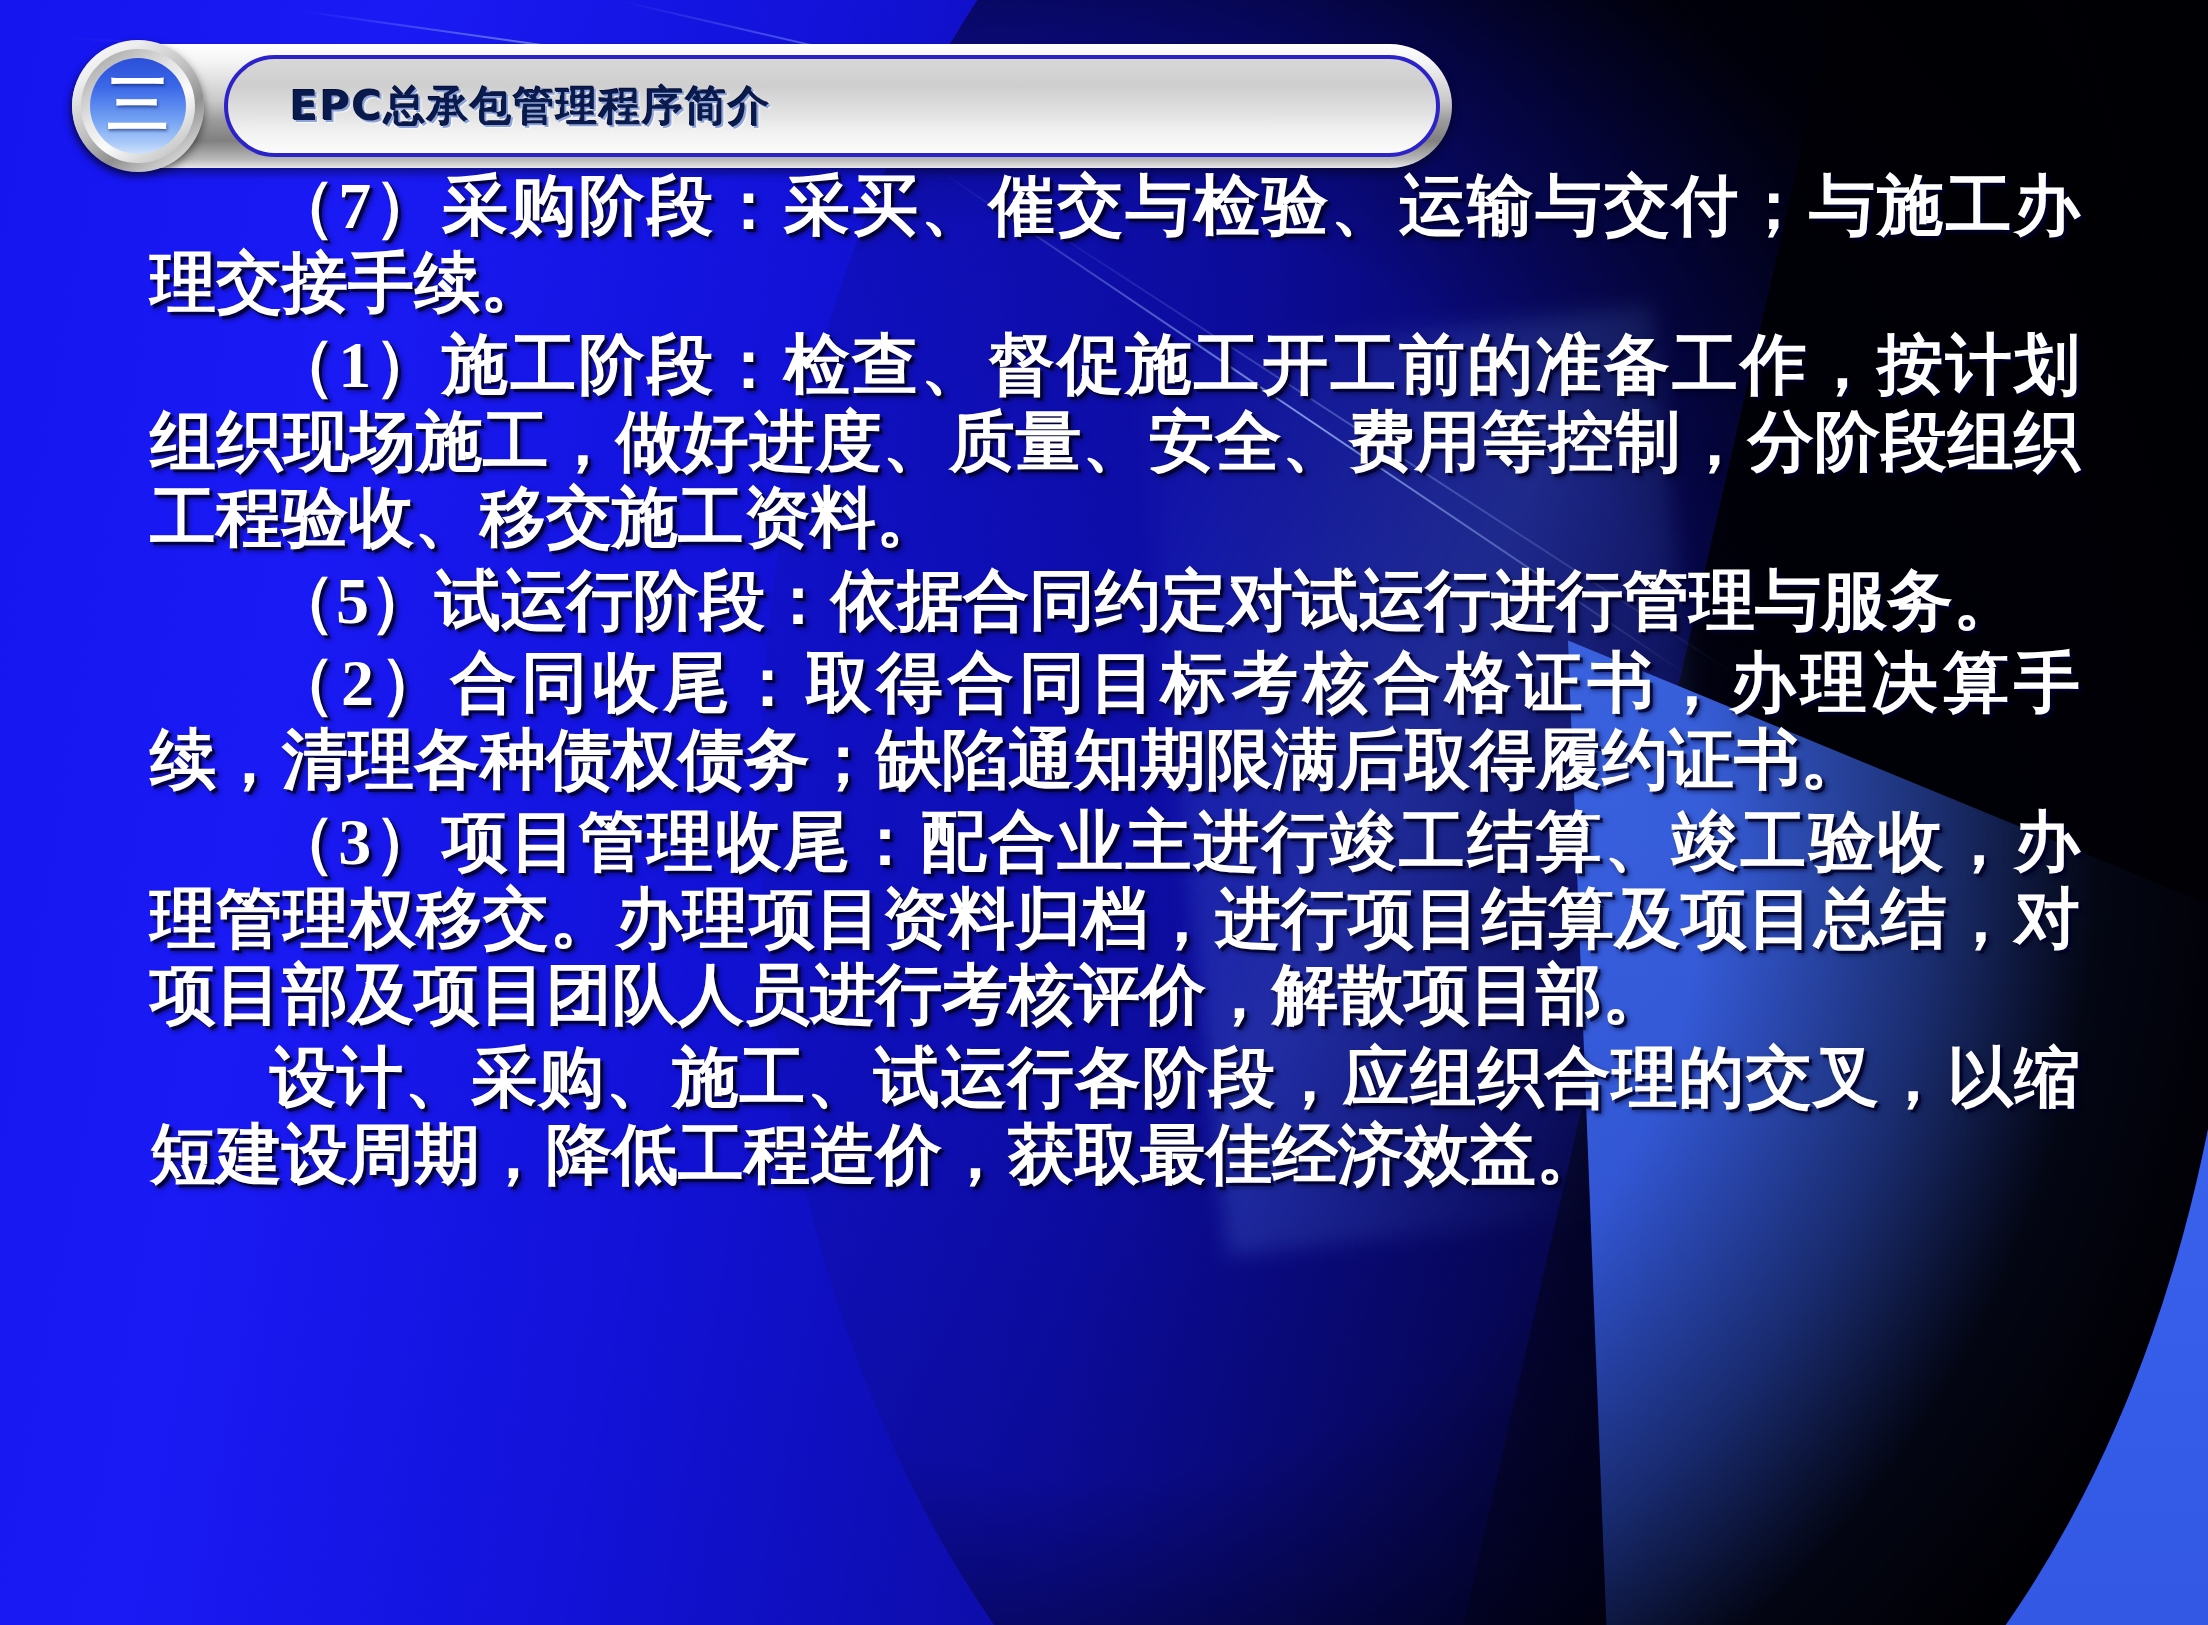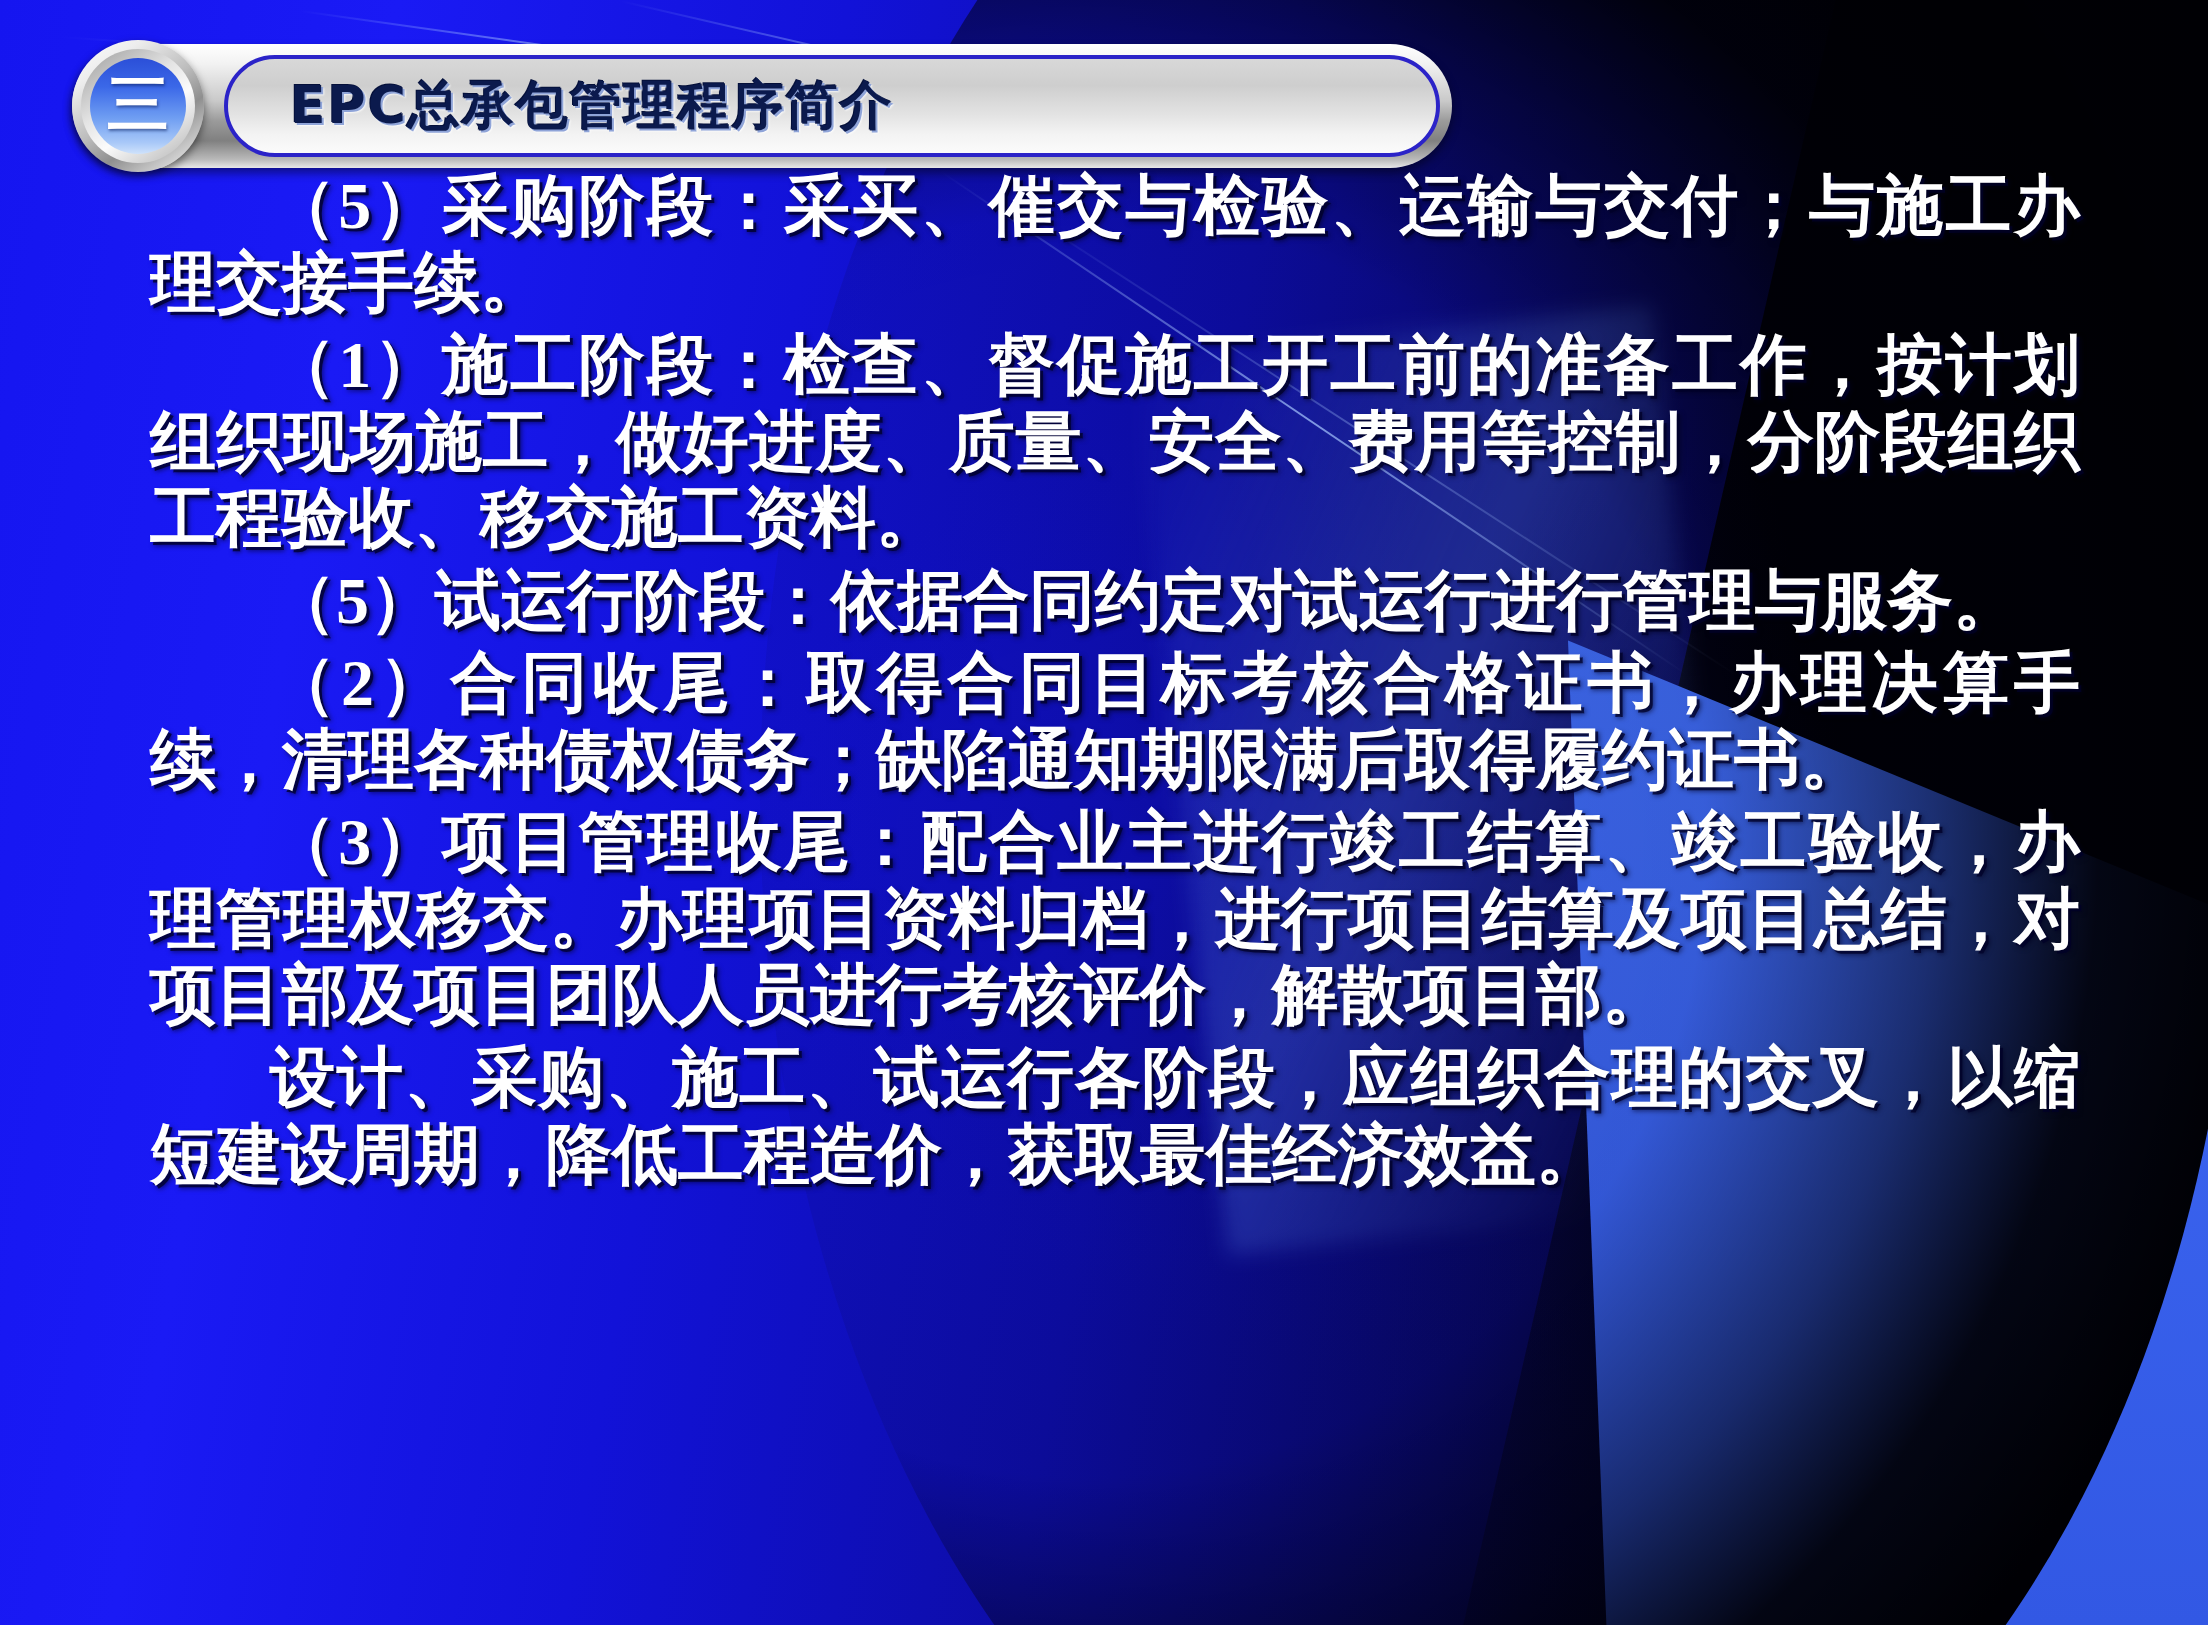--- a/index.html
+++ b/index.html
@@ -121,21 +121,21 @@
     border: 4px solid #2b23c8;
     background: linear-gradient(180deg, #d8d8d8 0%, #cecece 28%, #e2e2e2 58%, #f3f3f3 80%, #fbfbfb 100%);
     box-sizing: border-box;
     display: flex;
     align-items: center;
   }
   .title-text {
     margin-left: 62px;
     font-family: "DejaVu Sans", "Liberation Sans", sans-serif;
     font-weight: bold;
-    font-size: 52px;
+    font-size: 41px;
     letter-spacing: 2px;
     color: #0b1a4d;
     text-shadow:
        2px 2px 0 #8fa4d8,
        3px 3px 2px rgba(255,255,255,0.8),
       -1px -1px 0 #05103a;
     white-space: nowrap;
   }
   
   .badge-outer {
@@ -223,21 +223,21 @@
     </div>
     <div class="badge-outer">
       <div class="badge-ring"></div>
       <div class="badge-inner">
         <span class="badge-glyph">三</span>
       </div>
     </div>
   </div>
 
   <div class="body-area">
-    <p class="para">（5）采购阶段：采买、催交与检验、运输与交付；与施工办理交接手续。</p>
+    <p class="para">（7）采购阶段：采买、催交与检验、运输与交付；与施工办理交接手续。</p>
     <p class="para">（1）施工阶段：检查、督促施工开工前的准备工作，按计划组织现场施工，做好进度、质量、安全、费用等控制，分阶段组织工程验收、移交施工资料。</p>
     <p class="para">（5）试运行阶段：依据合同约定对试运行进行管理与服务。</p>
     <p class="para">（2）合同收尾：取得合同目标考核合格证书，办理决算手续，清理各种债权债务；缺陷通知期限满后取得履约证书。</p>
     <p class="para">（3）项目管理收尾：配合业主进行竣工结算、竣工验收，办理管理权移交。办理项目资料归档，进行项目结算及项目总结，对项目部及项目团队人员进行考核评价，解散项目部。</p>
     <p class="para">设计、采购、施工、试运行各阶段，应组织合理的交叉，以缩短建设周期，降低工程造价，获取最佳经济效益。</p>
   </div>
 
 </div>
 
 </body></html>

